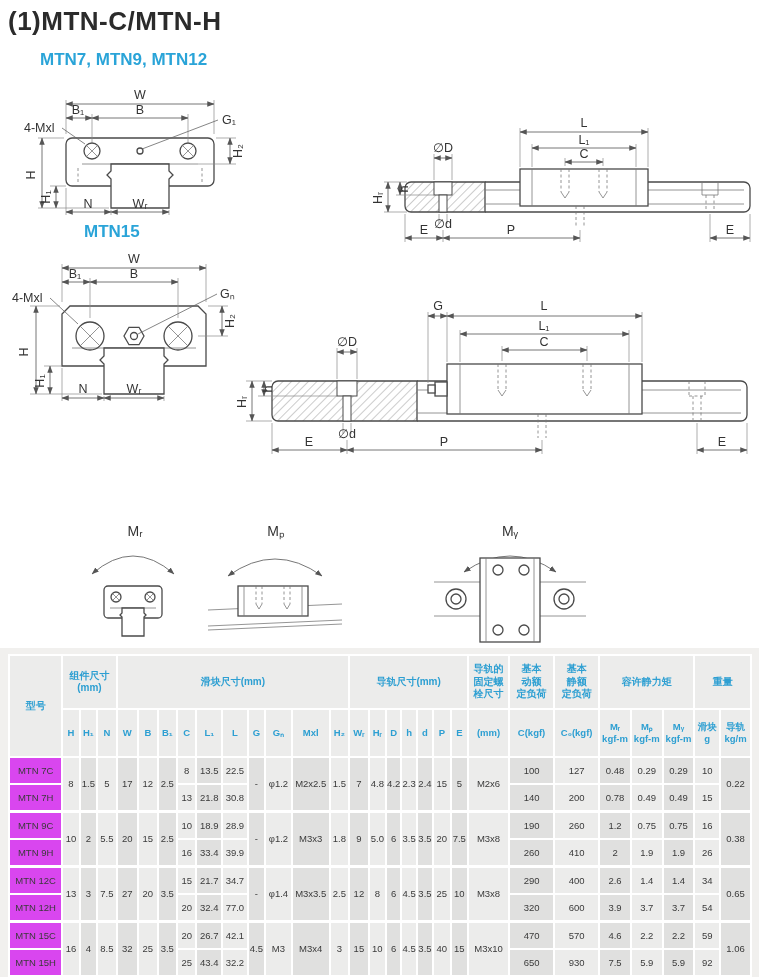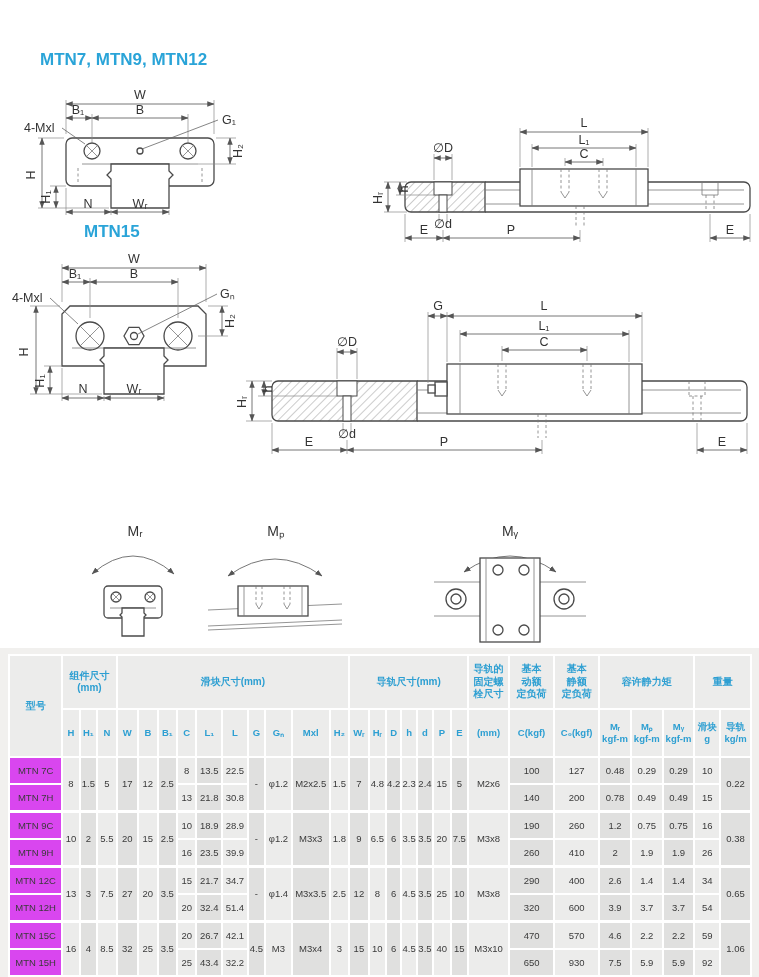--- a/index.html
+++ b/index.html
@@ -41,20 +41,21 @@
       <marker id="ah" viewBox="0 0 8 6" refX="7.5" refY="3" markerWidth="8" markerHeight="6" orient="auto-start-reverse">
         <path d="M0,0 L8,3 L0,6 z" fill="#555"></path>
       </marker>
       <pattern id="ht" width="6" height="6" patternUnits="userSpaceOnUse" patternTransform="rotate(45)">
         <rect width="6" height="6" fill="#fff"></rect>
         <line x1="0" y1="0" x2="0" y2="6" stroke="#999" stroke-width="1"></line>
       </pattern>
     </defs>
   </svg>
 
+  <div class="title">(1)MTN-C/MTN-H</div>
   <div class="blue-sub sub1">MTN7, MTN9, MTN12</div>
   <div class="blue-sub sub2">MTN15</div>
 
   <svg class="drawing" style="left:22px;top:80px" width="230" height="138" viewBox="0 0 230 138">
     <rect class="shape" x="44" y="58" width="148" height="48" rx="6"></rect>
     <line class="thin" x1="60" y1="84" x2="176" y2="84"></line>
     <path class="shape" d="M89,84 v7 l-4,4 4,4 v29 h58 v-29 l4,-4 -4,-4 v-7 z"></path>
     <line class="thin dash" x1="56" y1="88" x2="56" y2="103"></line>
     <line class="thin dash" x1="180" y1="88" x2="180" y2="103"></line>
     <circle class="shn" cx="70" cy="71" r="8"></circle>
@@ -469,39 +470,39 @@
           <td rowspan="2" class="lt">15</td>
           <td rowspan="2" class="dk">2.5</td>
           <td class="lt">10</td>
           <td class="dk">18.9</td>
           <td class="lt">28.9</td>
           <td rowspan="2" class="dk">-</td>
           <td rowspan="2" class="lt">φ1.2</td>
           <td rowspan="2" class="dk">M3x3</td>
           <td rowspan="2" class="lt">1.8</td>
           <td rowspan="2" class="dk">9</td>
-          <td rowspan="2" class="lt">6.5</td>
+          <td rowspan="2" class="lt">5.0</td>
           <td rowspan="2" class="dk">6</td>
           <td rowspan="2" class="lt">3.5</td>
           <td rowspan="2" class="dk">3.5</td>
           <td rowspan="2" class="lt">20</td>
           <td rowspan="2" class="dk">7.5</td>
           <td rowspan="2" class="lt">M3x8</td>
           <td class="dk">190</td>
           <td class="lt">260</td>
           <td class="dk">1.2</td>
           <td class="lt">0.75</td>
           <td class="dk">0.75</td>
           <td class="lt">16</td>
           <td rowspan="2" class="dk">0.38</td>
         </tr>
         <tr>
           <td class="model">MTN 9H</td>
           <td class="lt">16</td>
-          <td class="dk">23.5</td>
+          <td class="dk">33.4</td>
           <td class="lt">39.9</td>
           <td class="dk">260</td>
           <td class="lt">410</td>
           <td class="dk">2</td>
           <td class="lt">1.9</td>
           <td class="dk">1.9</td>
           <td class="lt">26</td>
         </tr>
         <tr class="gs">
           <td class="model">MTN 12C</td>
@@ -531,21 +532,21 @@
           <td class="dk">2.6</td>
           <td class="lt">1.4</td>
           <td class="dk">1.4</td>
           <td class="lt">34</td>
           <td rowspan="2" class="dk">0.65</td>
         </tr>
         <tr>
           <td class="model">MTN 12H</td>
           <td class="lt">20</td>
           <td class="dk">32.4</td>
-          <td class="lt">51.4</td>
+          <td class="lt">77.0</td>
           <td class="dk">320</td>
           <td class="lt">600</td>
           <td class="dk">3.9</td>
           <td class="lt">3.7</td>
           <td class="dk">3.7</td>
           <td class="lt">54</td>
         </tr>
         <tr class="gs">
           <td class="model">MTN 15C</td>
           <td rowspan="2" class="lt">16</td>

